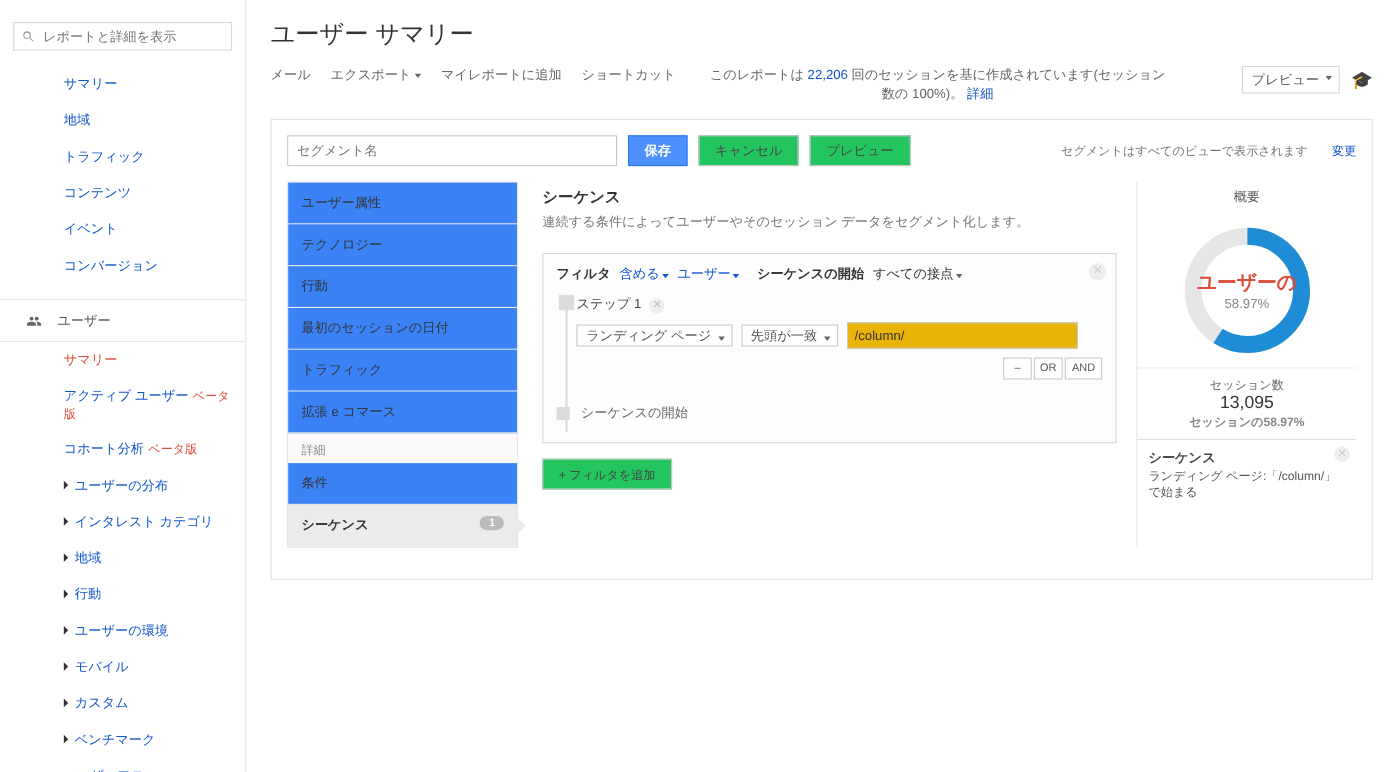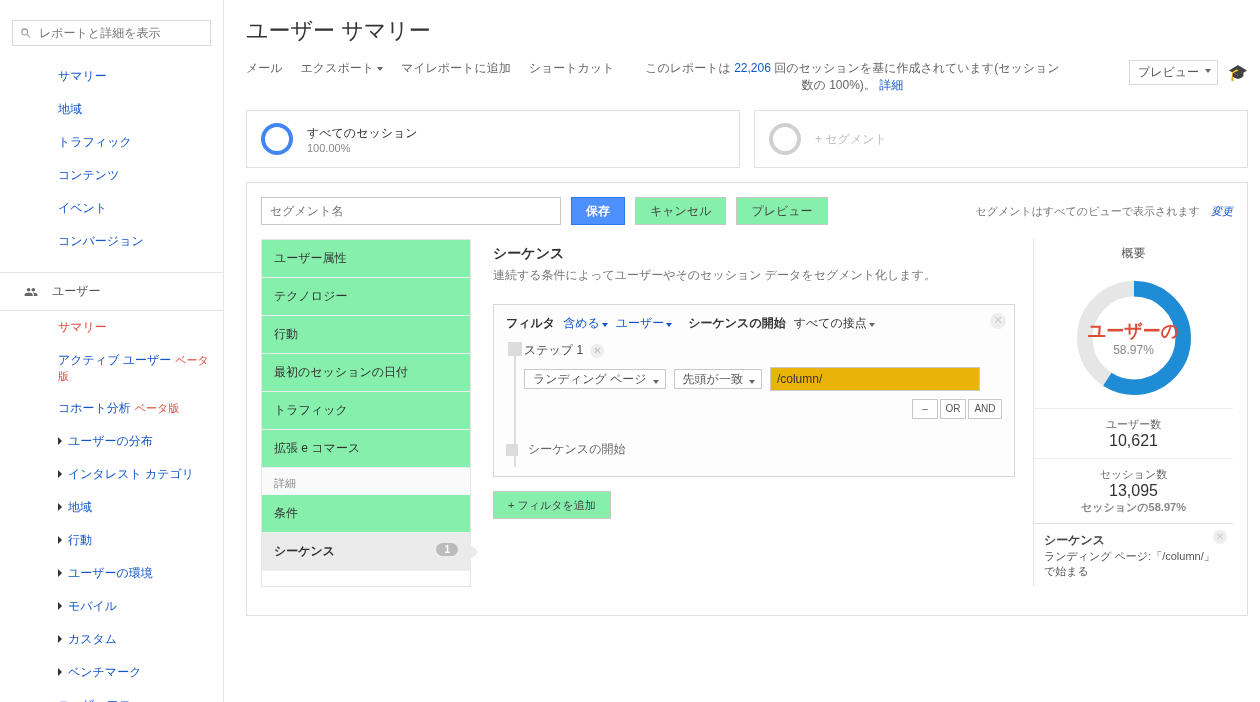--- a/index.html
+++ b/index.html
@@ -44,28 +44,28 @@
 .seg-circle { width:32px; height:32px; border:4px solid #4285f4; border-radius:50%; }
 .seg-circle.grey { border-color:#d0d0d0; }
 .seg-title { color:#333; font-size:12px; }
 .seg-pct { color:#888; font-size:11px; }
 .seg-add { color:#bdbdbd; font-size:12px; }
 
 
 .builder { border:1px solid #e0e0e0; margin-top:14px; padding:14px 14px 28px 14px; }
 .builder-top { display:flex; align-items:center; gap:10px; }
 .name-input { width:300px; height:28px; border:1px solid #c8c8c8; padding:0 8px; font-size:12px; }
-.btn { height:28px; border:1px solid #c8c8c8; background:#86efac; padding:0 14px; font-size:12px; cursor:pointer; color:#444; }
+.btn { height:28px; border:1px solid #c8c8c8; background:#22c55e; padding:0 14px; font-size:12px; cursor:pointer; color:#444; }
 .btn.primary { background:#4d90fe; border-color:#3079ed; color:#fff; font-weight:bold; }
 .top-note { margin-left:auto; font-size:11px; color:#777; }
-.top-note a { color:#15c; margin-left:8px;font-style:italic; }
+.top-note a { color:#15c; margin-left:19px; }
 
 .builder-body { display:flex; margin-top:14px; gap:0; }
 .cat-col { width:210px; flex:0 0 210px; border:1px solid #e5e5e5; }
-.cat-item { padding:10px 12px; border-bottom:1px solid #eee; font-size:12px; cursor:pointer; color:#333; background:#86efac; position:relative; }
+.cat-item { padding:10px 12px; border-bottom:1px solid #eee; font-size:12px; cursor:pointer; color:#333; background:#3b82f6; position:relative; }
 .cat-hdr { padding:8px 12px 4px 12px; font-size:11px; color:#888; border-bottom:0; background:#fafafa; }
 .cat-item.active { background:#ebebeb; font-weight:bold; }
 .cat-item .cnt { float:right; background:#bbb; color:#fff; border-radius:10px; font-size:10px; padding:1px 8px; }
 .cat-arrow { position:absolute; right:-8px; top:50%; margin-top:-8px; width:0;height:0;border-top:8px solid transparent;border-bottom:8px solid transparent;border-left:8px solid #ebebeb; }
 
 .center-col { flex:1; padding:6px 18px 6px 22px; }
 .center-col h3 { font-size:14px; font-weight:bold; margin-bottom:4px; color:#333; }
 .center-desc { color:#777; font-size:12px; margin-bottom:20px; }
 
 .filter-box { border:1px solid #d7d7d7; background:#fdfdfd; position:relative; padding:10px 12px 18px 12px; }
@@ -177,33 +177,20 @@
         <a href="#">詳細</a>
       </span>
       <div class="toolbar-right">
         <div class="select-box">
           <span>プレビュー</span><span class="tri"></span>
         </div>
         <span class="grad-cap">🎓</span>
       </div>
     </div>
 
-    <div class="seg-row">
-      <div class="seg-card">
-        <div class="seg-circle"></div>
-        <div>
-          <div class="seg-title">すべてのセッション</div>
-          <div class="seg-pct">100.00%</div>
-        </div>
-      </div>
-      <div class="seg-card">
-        <div class="seg-circle grey"></div>
-        <div class="seg-add">+ セグメント</div>
-      </div>
-    </div>
 
     <div class="builder">
       <div class="builder-top">
         <input class="name-input" placeholder="セグメント名" style="">
         <button class="btn primary">保存</button>
         <button class="btn">キャンセル</button>
         <button class="btn">プレビュー</button>
         <div class="top-note">
           <span>セグメントはすべてのビューで表示されます</span>
           <a href="#">変更</a>
@@ -287,24 +274,20 @@
             <svg class="donut" width="130" height="130" viewBox="0 0 42 42">
               <circle class="donut-bg" cx="21" cy="21" r="15.9" fill="none" stroke-width="5"></circle>
               <circle class="donut-fg" cx="21" cy="21" r="15.9" fill="none" stroke-width="5" stroke-dasharray="58.97 41.03"></circle>
             </svg>
             <div class="donut-label">
               <div class="t1">ユーザーの</div>
               <div class="t2">58.97%</div>
             </div>
           </div>
           <div class="summary-metric">
-            <div class="lbl">ユーザー数</div>
-            <div class="val">10,621</div>
-          </div>
-          <div class="summary-metric">
             <div class="lbl">セッション数</div>
             <div class="val">13,095</div>
             <div class="sub">セッションの58.97%</div>
           </div>
           <div class="seq-box">
             <span class="close-x2">✕</span>
             <div class="ttl">シーケンス</div>
             <div>ランディング ページ:「/column/」で始まる</div>
           </div>
         </div>

